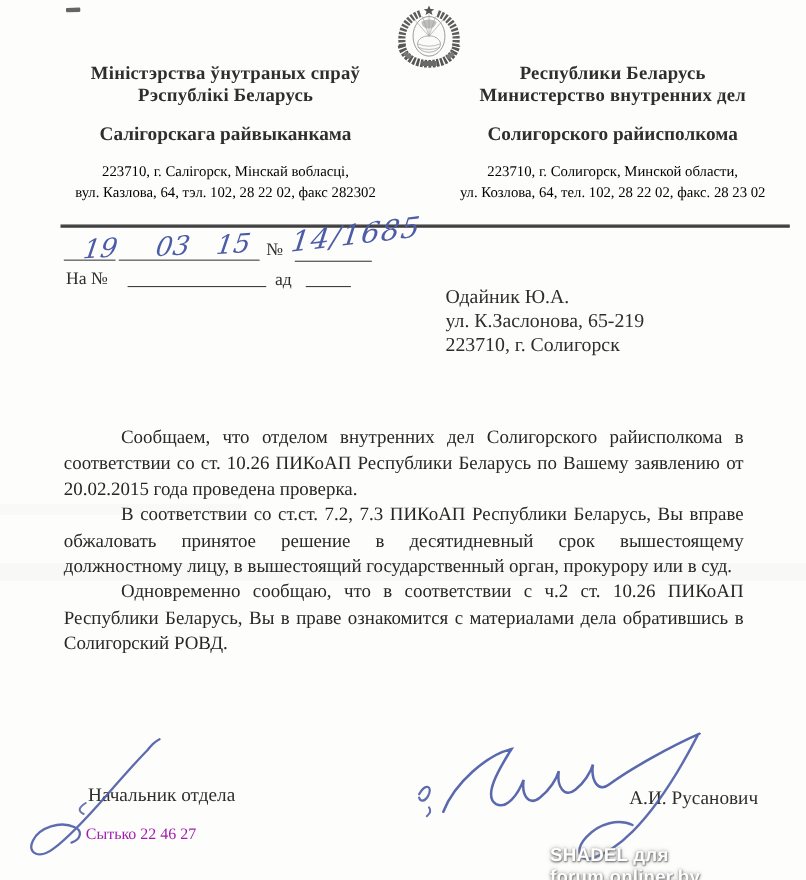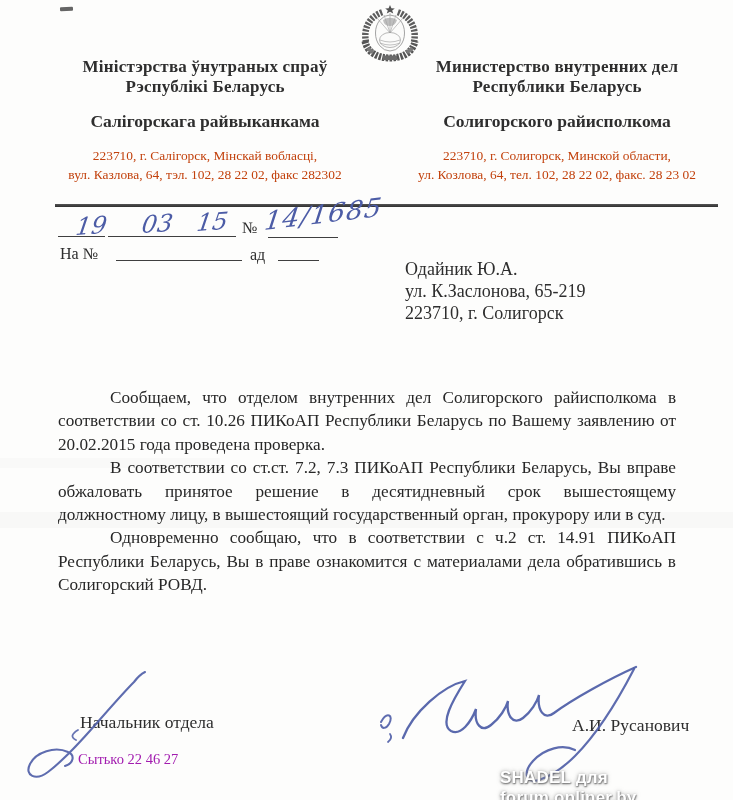--- a/index.html
+++ b/index.html
@@ -12,21 +12,21 @@
   .scan-band { position:absolute; pointer-events:none; }
   .mark-topleft { position:absolute; left:60px; top:7px; width:13px; height:4px;
     background:#4a4a4a; border-radius:1px; transform:rotate(-2deg); opacity:.85; }
 
   
   .col { position:absolute; top:57px; width:310px; text-align:center; }
   .col-left  { left:50px; }
   .col-right { left:402px; }
   .ministry { font-weight:bold; font-size:17px; line-height:1.2; letter-spacing:.2px; }
   .dept     { font-weight:bold; font-size:17.5px; line-height:1.2; margin-top:13px; }
-  .addr     { font-size:13.4px; line-height:1.45; margin-top:14px; color:#c2410c; }
+  .addr     { font-size:13.4px; line-height:1.45; margin-top:14px; color:#000000; }
 
   .emblem { position:absolute; left:357px; top:4px; }
 
   .head-rule { position:absolute; left:55px; top:204px; width:663px; height:3px;
     background:linear-gradient(#555,#2f2f2f); }
 
   
   .ref-label { position:absolute; font-size:16px; color:#2d2d2d; }
   .ref-line  { position:absolute; height:0; border-bottom:1.6px solid #3f3f3f; }
   .hand { position:absolute; color:#4c5ca6; font-style:italic;
@@ -88,22 +88,22 @@
       <div>Салігорскага райвыканкама</div>
     </div>
     <div class="addr">
       <div>223710, г. Салігорск, Мінскай вобласці,</div>
       <div>вул. Казлова, 64, тэл. 102, 28 22 02, факс 282302</div>
     </div>
   </div>
 
   <div class="col col-right">
     <div class="ministry">
+      <div>Республики Беларусь</div>
       <div>Министерство внутренних дел</div>
-      <div>Республики Беларусь</div>
     </div>
     <div class="dept">
       <div>Солигорского райисполкома</div>
     </div>
     <div class="addr">
       <div>223710, г. Солигорск, Минской области,</div>
       <div>ул. Козлова, 64, тел. 102, 28 22 02, факс. 28 23 02</div>
     </div>
   </div>
 
@@ -125,21 +125,21 @@
 
   <div class="recipient">
     <div>Одайник Ю.А.</div>
     <div>ул. К.Заслонова, 65-219</div>
     <div>223710, г. Солигорск</div>
   </div>
 
   <div class="body-text">
     <p>Сообщаем, что отделом внутренних дел Солигорского райисполкома в соответствии со ст. 10.26 ПИКоАП Республики Беларусь по Вашему заявлению от 20.02.2015 года проведена проверка.</p>
     <p>В соответствии со ст.ст. 7.2, 7.3 ПИКоАП Республики Беларусь, Вы вправе обжаловать принятое решение в десятидневный срок вышестоящему должностному лицу, в вышестоящий государственный орган, прокурору или в суд.</p>
-    <p>Одновременно сообщаю, что в соответствии с ч.2 ст. 14.91 ПИКоАП Республики Беларусь, Вы в праве ознакомится с материалами дела обратившись в Солигорский РОВД.</p>
+    <p>Одновременно сообщаю, что в соответствии с ч.2 ст. 10.26 ПИКоАП Республики Беларусь, Вы в праве ознакомится с материалами дела обратившись в Солигорский РОВД.</p>
   </div>
 
   <div class="sig-title">Начальник отдела</div>
   <div class="sig-name">А.И. Русанович</div>
   <div class="executor">Сытько  22 46 27</div>
 
   <svg class="sig-svg" style="left:8px;top:660px;" width="150" height="132" viewBox="0 0 150 132">
     <path d="M137,12 C 133,14 129,18 126,22 C 118,30 102,48 88,64 C 74,80 56,100 40,112 C 28,121 16,116 22,104 C 28,92 47,86 60,92 C 67,95 66,103 57,106" fill="none" stroke="#4c5ca6" stroke-width="2.1" stroke-linecap="round" opacity="0.9"></path>
     <path d="M70,70 q -10,6 -2,10" fill="none" stroke="#4c5ca6" stroke-width="1.8" stroke-linecap="round" opacity="0.85"></path>
   </svg>

